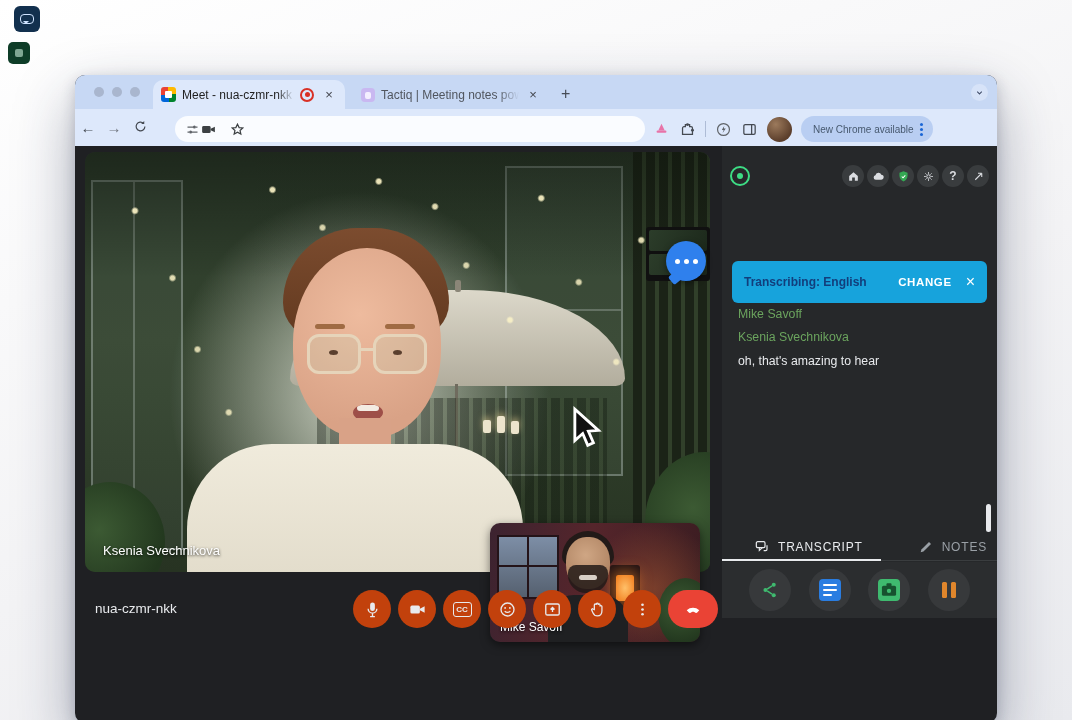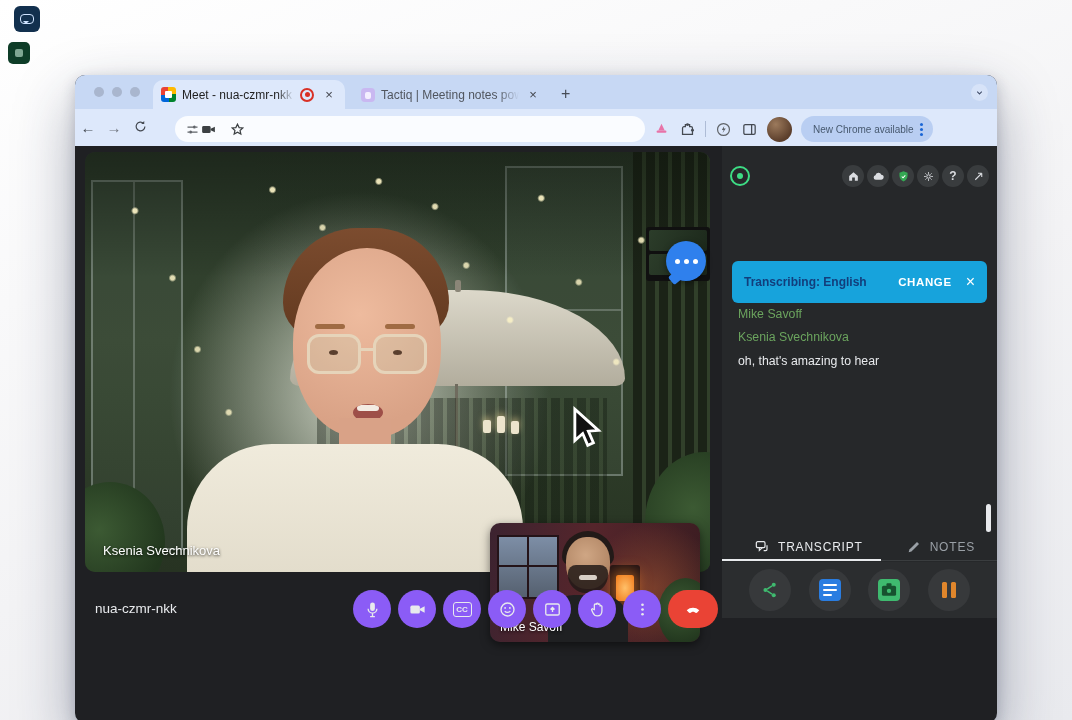--- a/index.html
+++ b/index.html
@@ -116,21 +116,21 @@
   .pip .glow { left:95px; top:0; width:115px; height:119px; background:radial-gradient(circle at 60% 55%, rgba(255,140,60,.28), transparent 70%); }
   .pip .m-hair { left:72px; top:8px; width:52px; height:34px; border-radius:26px 26px 8px 8px; background:#221a18; }
   .pip .m-head { left:76px; top:14px; width:44px; height:52px; border-radius:46%; background:radial-gradient(circle at 45% 35%, #cfa684, #ab7f5e 80%); }
   .pip .m-beard { left:78px; top:42px; width:40px; height:28px; border-radius:8px 8px 18px 18px; background:rgba(34,26,24,.85); }
   .pip .m-mouth { left:89px; top:52px; width:18px; height:5px; border-radius:3px; background:#d8cfc6; }
   .pip .m-body { left:58px; top:72px; width:80px; height:47px; border-radius:26px 26px 0 0; background:#1f2022; }
 
   
   .meetbar { left:0; top:426px; width:647px; height:73px; display:flex; align-items:center; }
   .mcode { position:absolute; left:20px; top:29px; font-size:13.5px; color:#e8eaed; }
-  .mbtn { width:38px; height:38px; border-radius:50%; background:#8b5cf6; color:#e8eaed; display:flex; align-items:center; justify-content:center; position:absolute; top:18px; }
+  .mbtn { width:38px; height:38px; border-radius:50%; background:#c2410c; color:#e8eaed; display:flex; align-items:center; justify-content:center; position:absolute; top:18px; }
   .mbtn svg { width:19px; height:19px; }
   .ccbox { width:19px; height:15px; border:1.6px solid #e8eaed; border-radius:3px; font-size:8px; font-weight:bold; display:flex; align-items:center; justify-content:center; color:#e8eaed; }
   .endcall { position:absolute; left:593px; top:18px; width:50px; height:38px; border-radius:19px; background:#ea4335; display:flex; align-items:center; justify-content:center; }
   .endcall svg { width:20px; height:20px; }
 
   
   .sidebar { left:647px; top:0; width:275px; height:472px; background:#26282a; color:#e8eaed; }
   .tq-head { left:8px; top:16px; width:259px; height:28px; display:flex; align-items:center; }
   .tq-logo { width:20px; height:20px; border-radius:50%; border:2.5px solid #3ddc84; display:flex; align-items:center; justify-content:center; }
   .tq-logo i { width:6px; height:6px; border-radius:50%; background:#3ddc84; }
@@ -145,21 +145,21 @@
   .banner .ch { margin-left:auto; font-size:11.5px; font-weight:bold; letter-spacing:.6px; color:#fff; }
   .banner .bx { margin-left:14px; font-size:16px; color:#fff; line-height:1; }
   .transcript { left:16px; top:160px; width:242px; font-size:12.3px; line-height:1.42; color:#e8eaed; }
   .transcript p { margin-bottom:11px; }
   .speaker { color:#6ba45e; margin-bottom:6px !important; }
   .scrollthumb { left:264px; top:358px; width:5px; height:28px; border-radius:3px; background:#e8eaed; }
   .tq-tabs { left:0; top:387px; width:275px; height:28px; display:flex; border-bottom:1px solid #3a3d3f; }
   .tq-tab { display:flex; align-items:center; gap:8px; font-size:12px; letter-spacing:.8px; }
   .tq-tab.on { color:#e8eaed; margin-left:32px; position:relative; }
   .tq-tab.on:after { content:""; position:absolute; left:-32px; right:-18px; bottom:-1px; height:2.5px; background:#e8eaed; }
-  .tq-tab.off { color:#9aa0a6; margin-left:auto; margin-right:22px; }
+  .tq-tab.off { color:#9aa0a6; margin-left:auto; margin-right:10px; }
   .tq-tab svg { width:16px; height:16px; }
   .tq-actions { left:0; top:416px; width:275px; height:56px; background:#2b2d2f; display:flex; align-items:center; justify-content:space-around; padding:0 18px; }
   .act { width:42px; height:42px; border-radius:50%; background:#37393b; display:flex; align-items:center; justify-content:center; }
   .act svg { width:20px; height:20px; }
   .doc-ic { width:22px; height:22px; border-radius:4px; background:#2a7de1; display:flex; flex-direction:column; justify-content:center; gap:2.5px; padding:0 4px; }
   .doc-ic i { height:2.5px; background:#fff; border-radius:1px; }
   .doc-ic i:last-child { width:70%; }
   .shot-ic { width:22px; height:22px; border-radius:4px; background:#3fba6f; display:flex; align-items:center; justify-content:center; }
   .pause-ic { display:flex; gap:4px; }
   .pause-ic i { width:5px; height:16px; border-radius:1.5px; background:#e0862c; }

